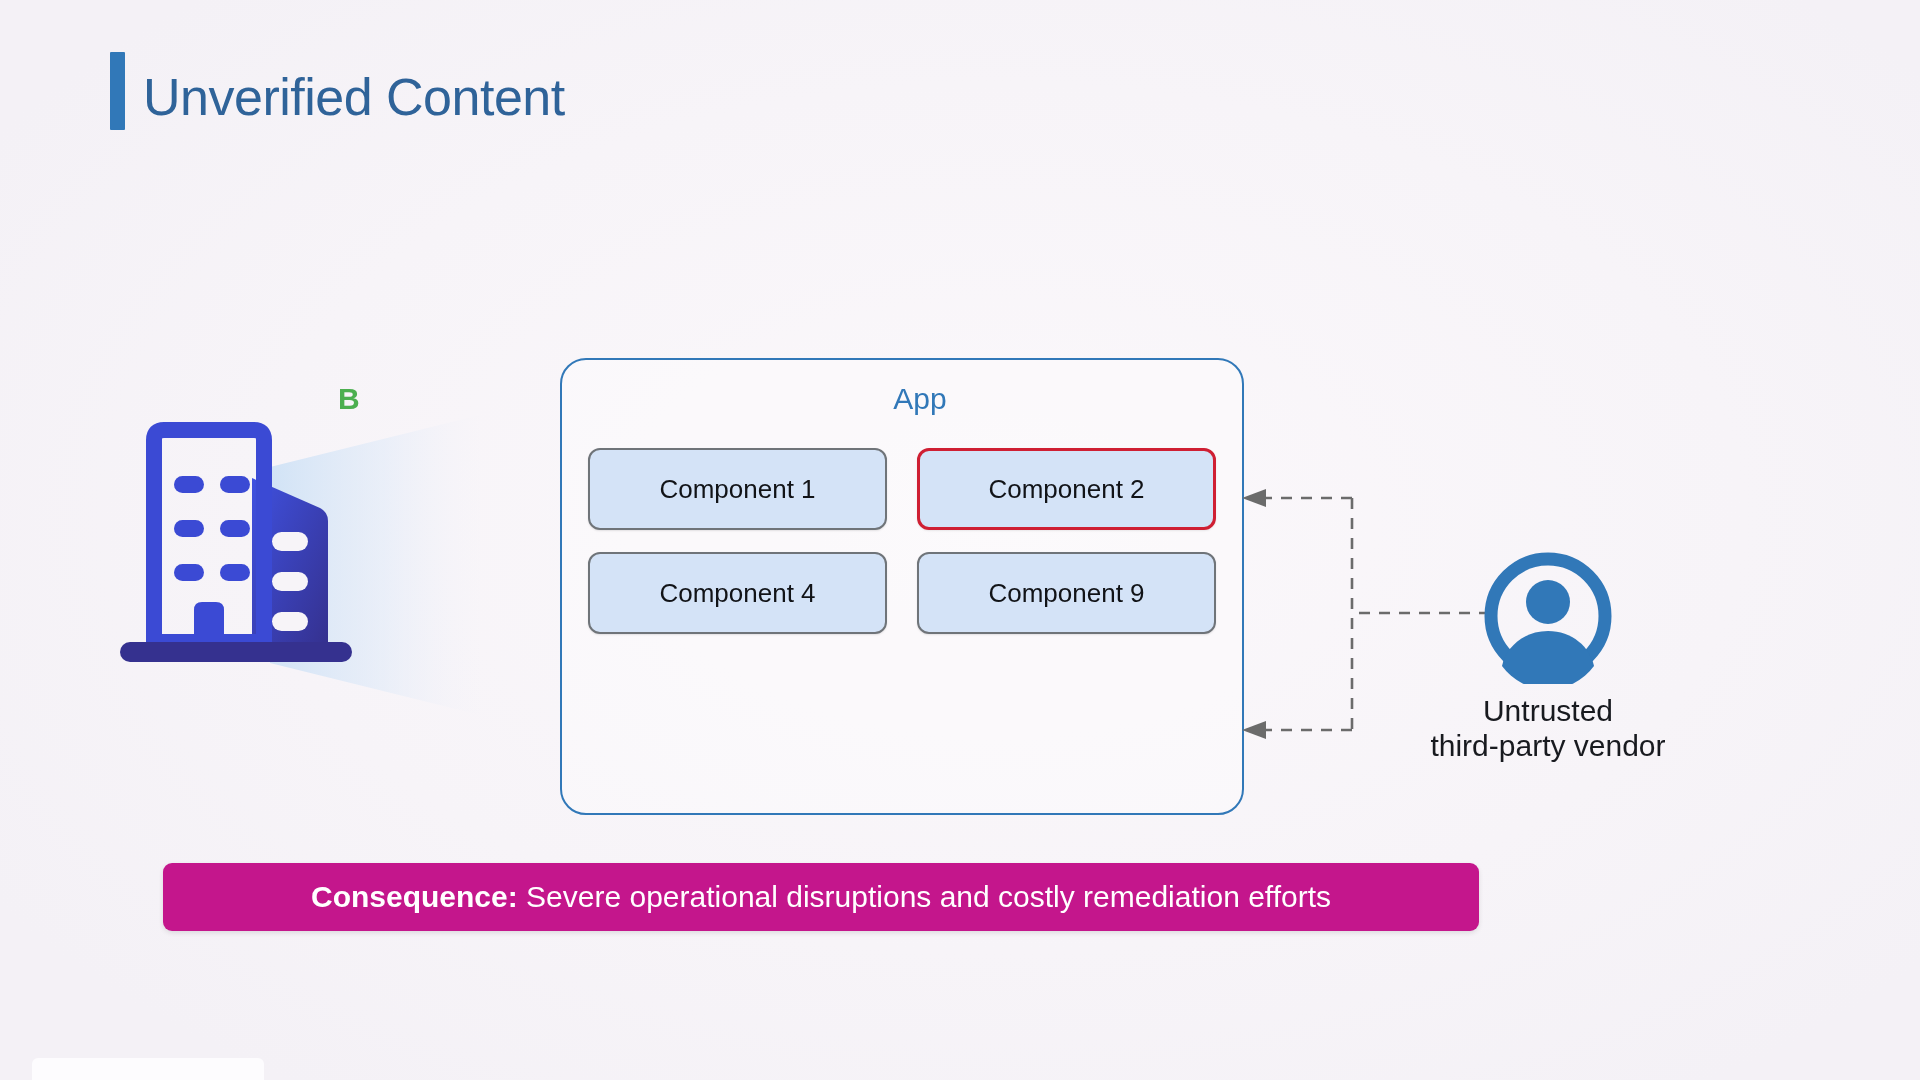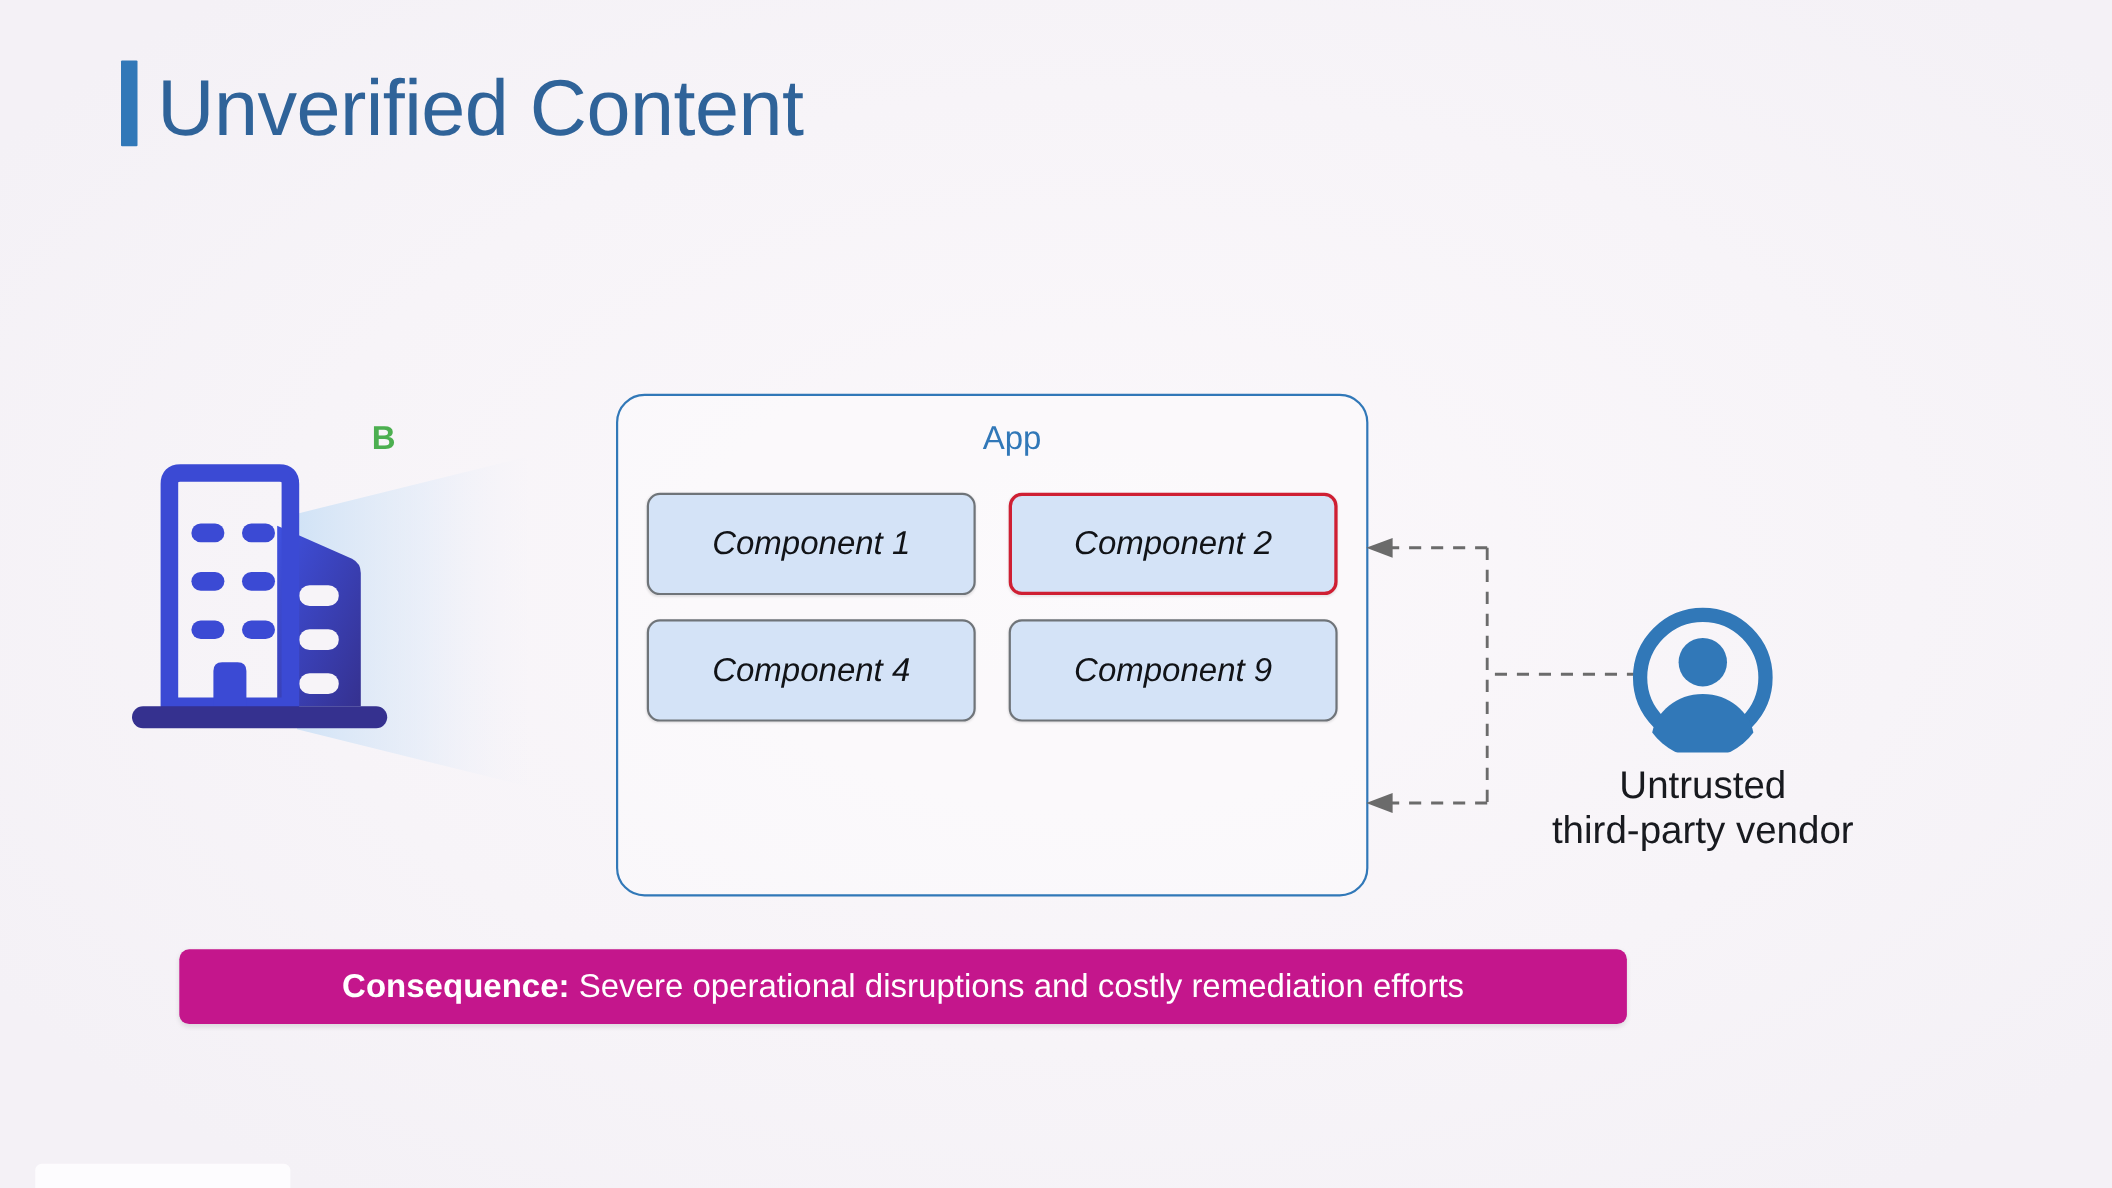--- a/index.html
+++ b/index.html
@@ -18,21 +18,21 @@
 
   
   .title-wrap {
     position:absolute; left:110px; top:52px;
     display:flex; align-items:center; gap:18px;
   }
   .title-bar {
     width:15px; height:78px; background:#3178b8; border-radius:1px;
   }
   .title-text {
-    font-size:72px; font-weight:400; color:#2f6399;
+    font-size:52px; font-weight:400; color:#2f6399;
     letter-spacing:-0.5px; line-height:1;
     font-family:"Liberation Sans", sans-serif;
     margin-top:11px;
   }
 
   
   .building-zone {
     position:absolute; left:120px; top:390px;
     width:430px; height:330px;
   }
@@ -57,47 +57,46 @@
     text-align:center;
     font-size:30px; color:#3178b8; font-weight:400;padding-left:36px;
   }
   .grid {
     position:absolute; left:26px; right:26px; top:88px;
     display:grid;
     grid-template-columns:1fr 1fr;
     gap:22px 30px;
   }
   .comp {
-    height:93px;
+    height:82px;
     display:flex; align-items:center; justify-content:center;
     background:#d4e3f7;
     border:2px solid #6f7479;
     border-radius:12px;
-    font-size:30px; color:#111317; font-weight:400;
+    font-size:26px; color:#111317; font-weight:400;
     box-shadow:0 1px 2px rgba(0,0,0,0.10);
     white-space:nowrap;
-    font-style:italic;
   }
   .comp.flagged {
     border:3px solid #cf1f33;
     box-shadow:0 1px 2px rgba(0,0,0,0.08);
   }
 
   
   .connectors { position:absolute; left:0; top:0; width:1920px; height:1080px; pointer-events:none; }
 
   
   .vendor {
     position:absolute; left:1398px; top:548px;
     width:300px; text-align:center;
   }
   .vendor-icon { display:block; margin:0 auto; }
   .vendor-label {
     margin-top:10px;
-    font-size:35px; line-height:1.16; color:#181a1f;
+    font-size:30px; line-height:1.16; color:#181a1f;
   }
 
   
   .banner {
     position:absolute; left:163px; top:863px;
     width:1316px; height:68px;
     background:#c4168c;
     border-radius:9px;
     display:flex; align-items:center; justify-content:center;
     box-shadow:0 2px 5px rgba(0,0,0,0.10);

